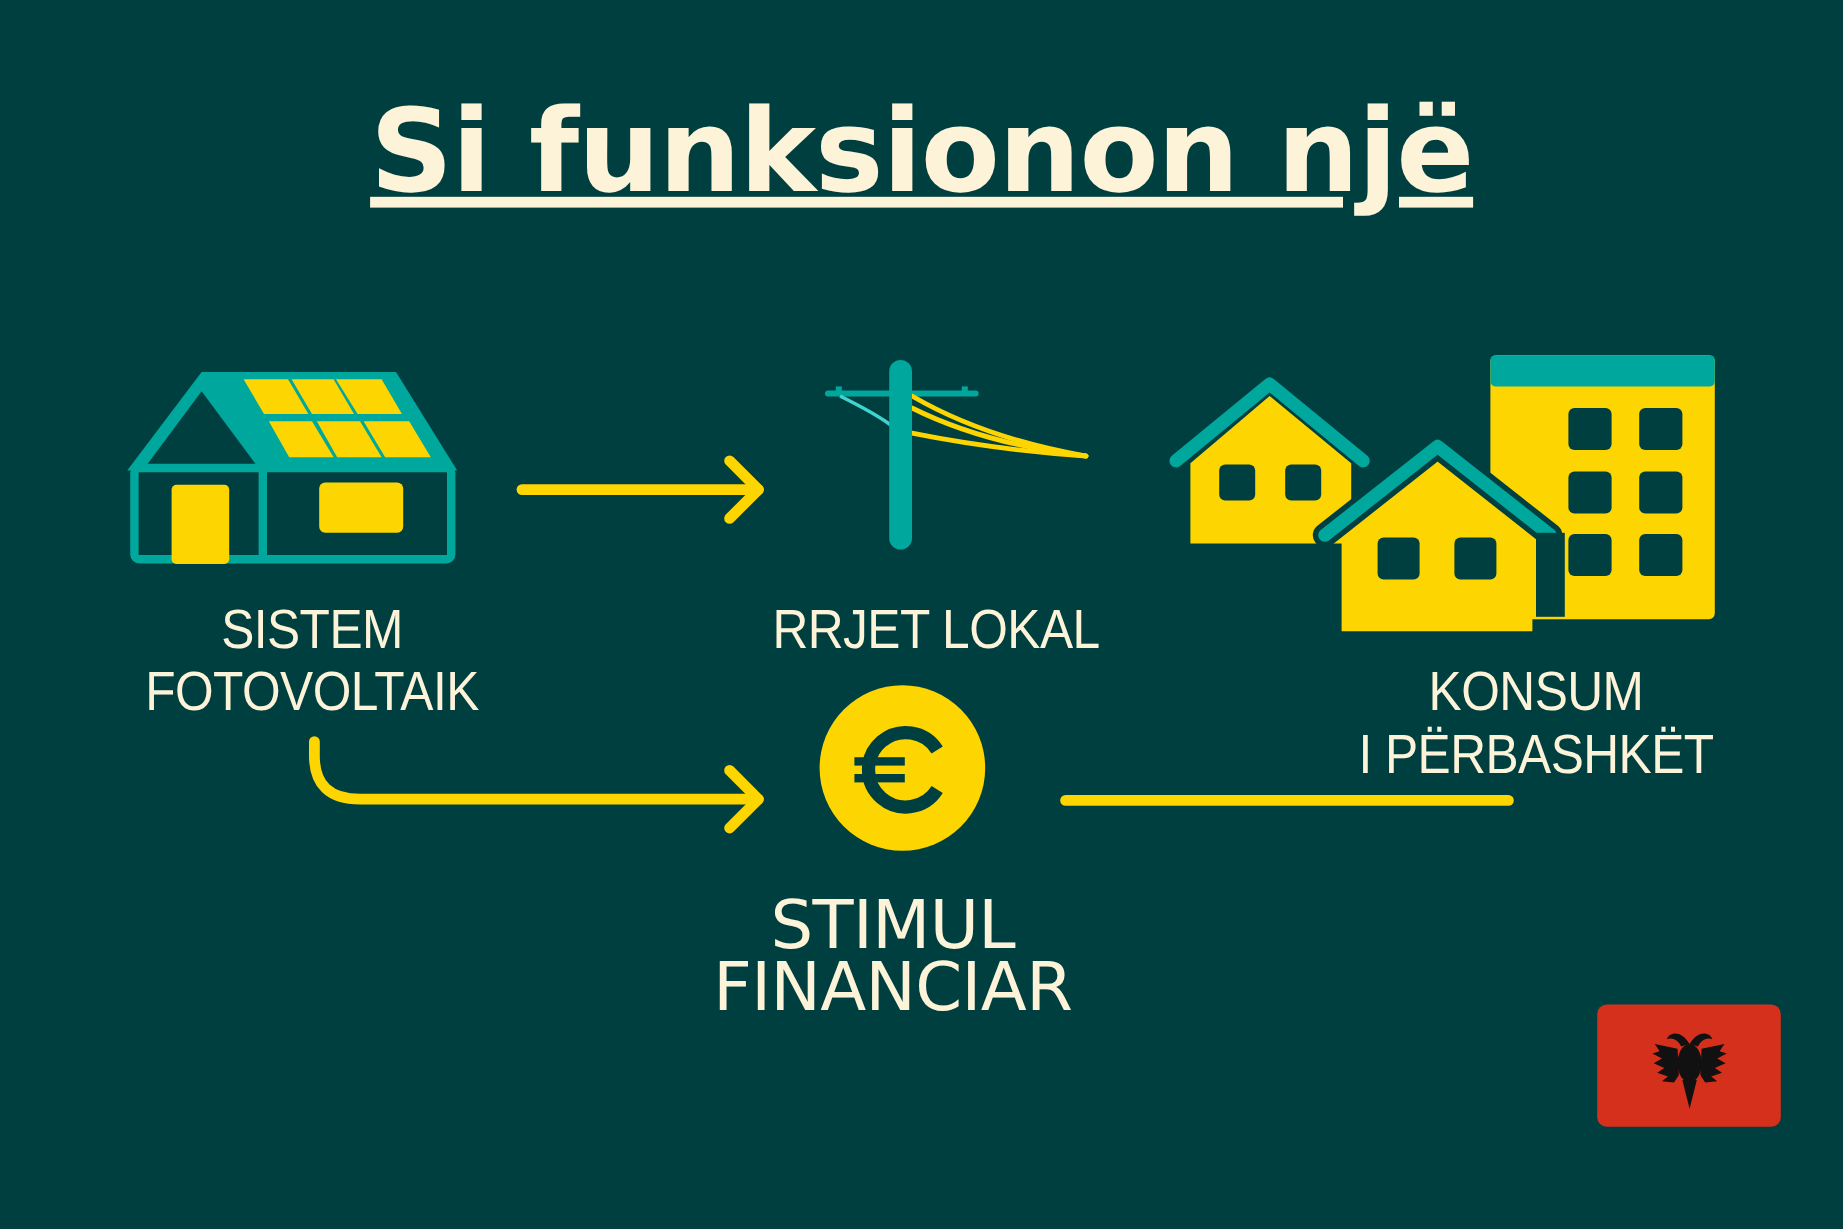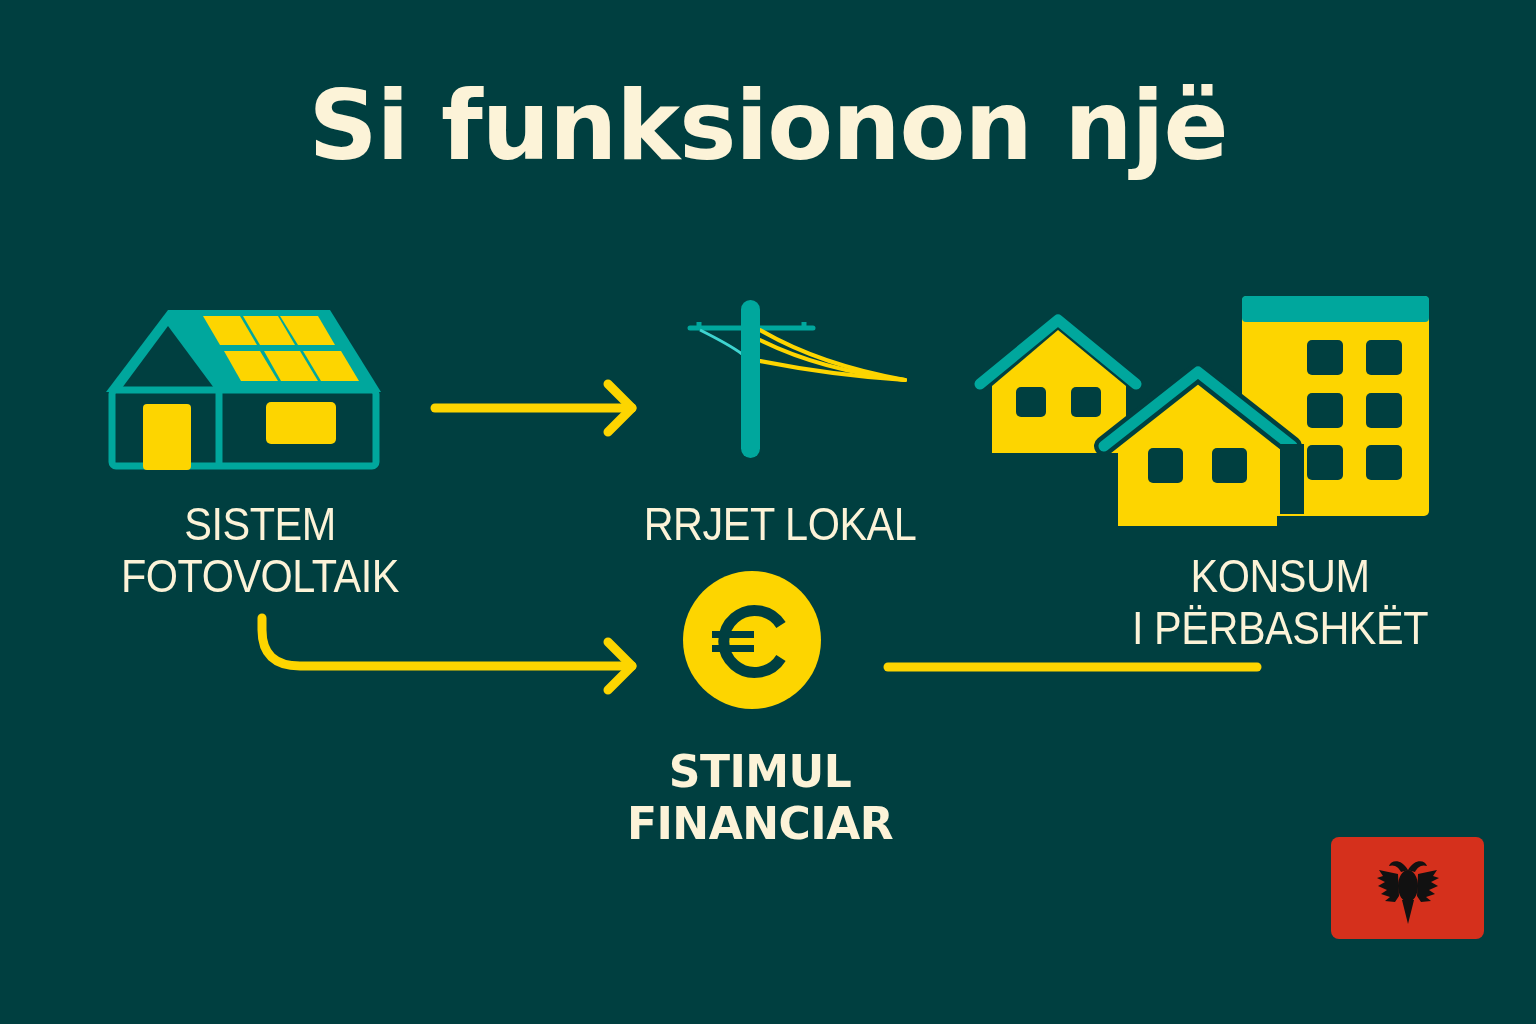--- a/index.html
+++ b/index.html
@@ -8,20 +8,21 @@
     background: #003f40;
     font-family: "Liberation Sans", "DejaVu Sans", sans-serif;
     position: relative;
   }
   .title {
     position: absolute; left: 0; top: 74px; width: 1536px;
     text-align: center; color: #fcf3d8; font-weight: bold;
     font-size: 96px; line-height: 104px;
     font-family: "DejaVu Sans", "Liberation Sans", sans-serif;
     letter-spacing: -1px;
+    text-decoration: underline;
   }
   .title span { display: block; }
   .label {
     position: absolute; color: #fcf3d8; text-align: center;
     font-size: 44px; line-height: 52px;
     font-family: "DejaVu Sans", "Liberation Sans", sans-serif;
     letter-spacing: -0.5px;
   }
   .label span { display: block; }
   .label.narrow { font-family: "Liberation Sans", sans-serif; transform-origin: center; }
@@ -127,21 +128,21 @@
 
 <div class="label narrow" style="left:580px; top:498px; width:400px; font-size:46px; transform:scaleX(0.9);">
   <span>RRJET LOKAL</span>
 </div>
 
 <div class="label narrow" style="left:1080px; top:550px; width:400px; font-size:46px; transform:scaleX(0.9);">
   <span>KONSUM</span>
   <span>I PËRBASHKËT</span>
 </div>
 
-<div class="label" style="left:560px; top:746px; width:400px; font-size:44px; font-weight:bold;">
+<div class="label" style="left:544px; top:746px; width:400px; font-size:56px; font-weight:normal;">
   <span>STIMUL</span>
   <span>FINANCIAR</span>
 </div>
 
 <div class="flag">
   <svg width="70" height="80" viewBox="0 0 70 80">
     <g fill="#111">
       <path d="M35,22 C28,10 18,12 16,18 C22,16 26,20 28,24 Z"></path>
       <path d="M35,22 C42,10 52,12 54,18 C48,16 44,20 42,24 Z"></path>
       <ellipse cx="35" cy="38" rx="10" ry="16"></ellipse>

